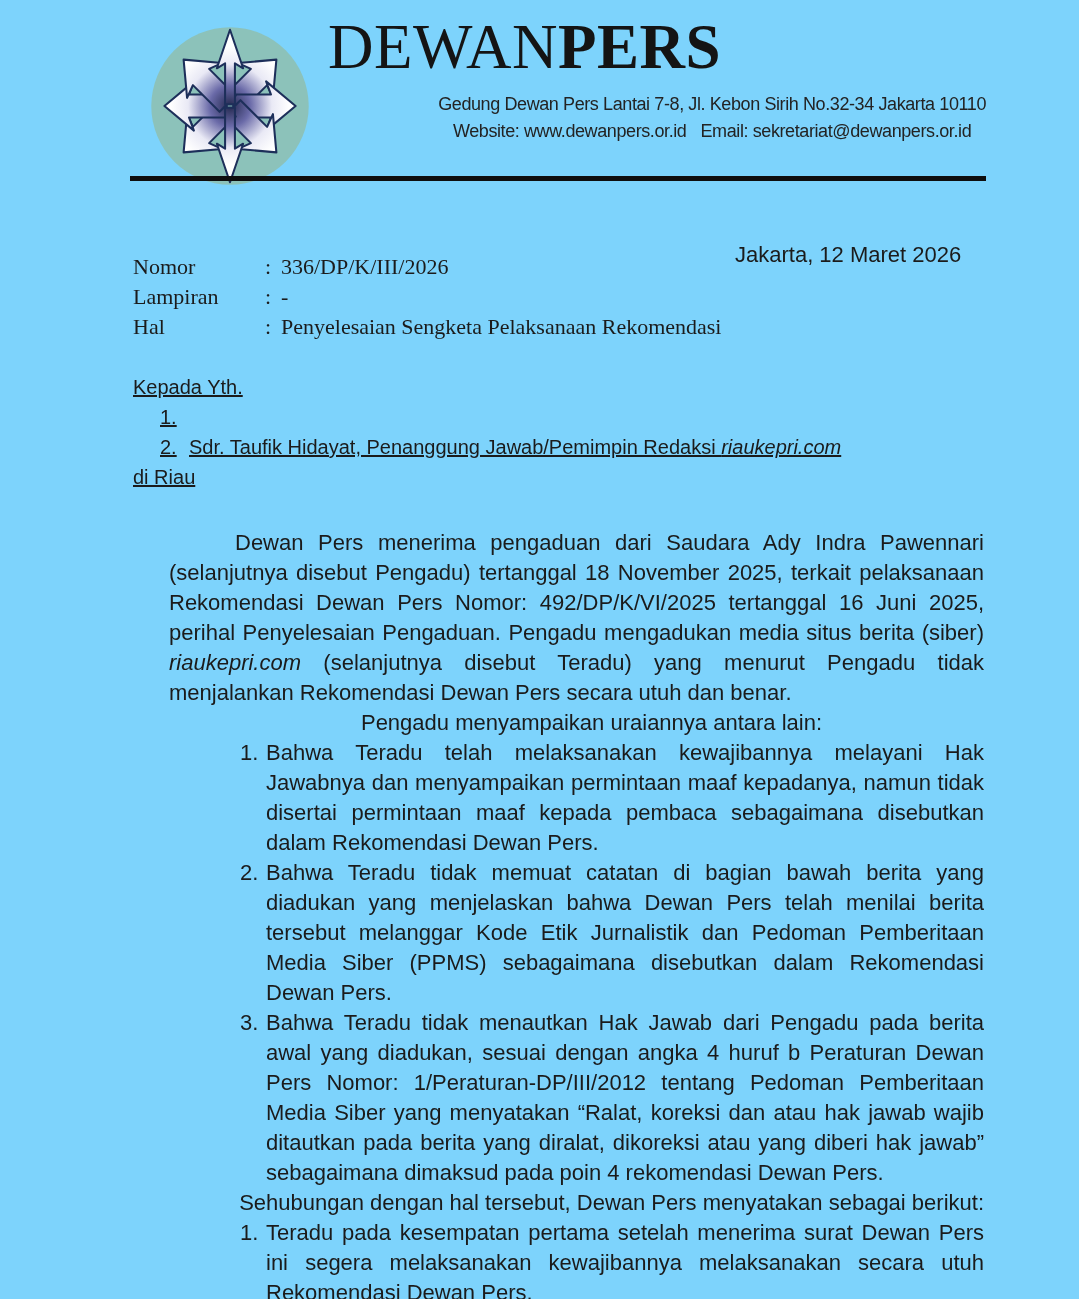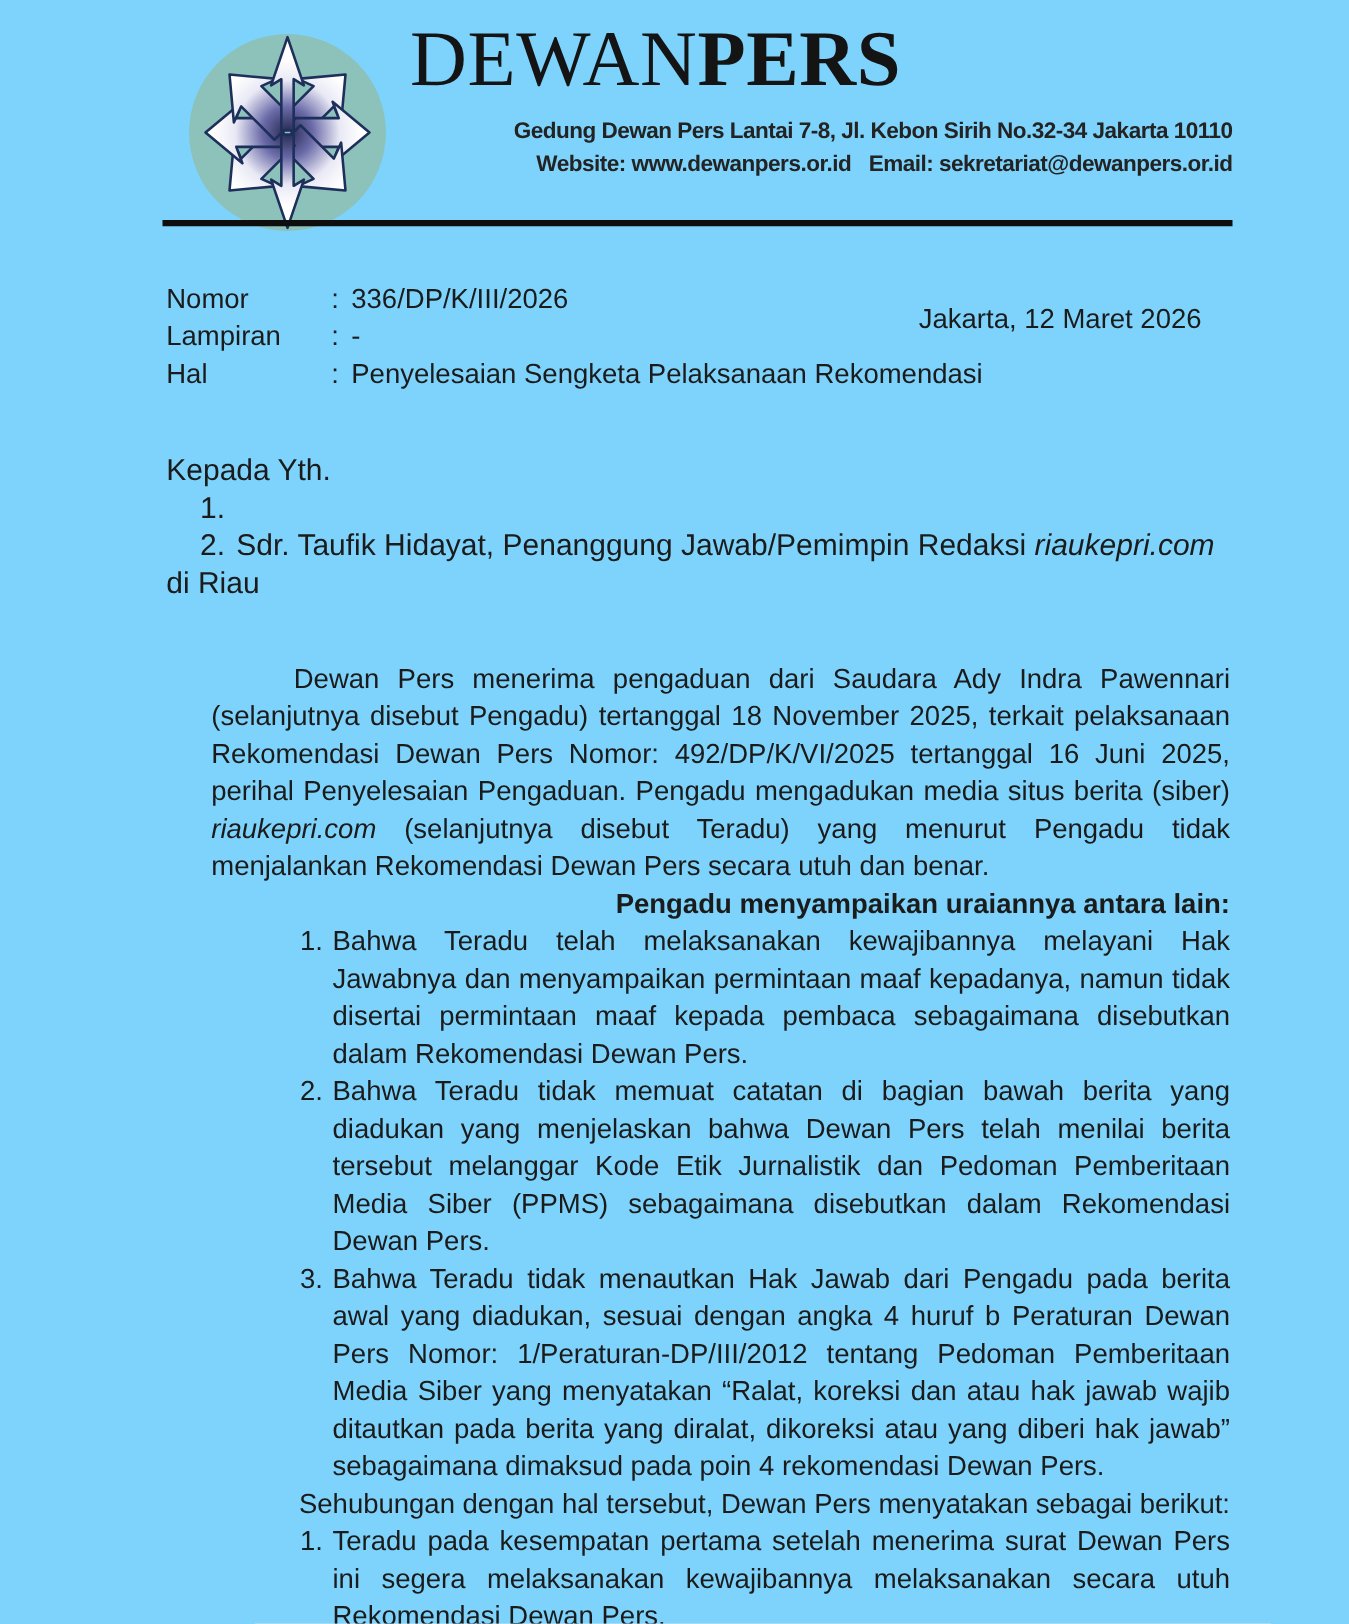--- a/index.html
+++ b/index.html
@@ -20,58 +20,58 @@
   }
   .brand {
     position:absolute; left:328px; top:16px;
     font-family:"Liberation Serif", serif;
     font-size:63px; line-height:1; letter-spacing:0.5px;
     color:#141414; white-space:nowrap;
   }
   .brand .b2 { font-weight:bold; }
   .address {
     position:absolute; right:93px; top:91px;
-    text-align:right;
-    font-size:18px; font-weight:bold; letter-spacing:-0.4px;
+    text-align:center;
+    font-size:18px; font-weight:normal; letter-spacing:-0.4px;
     line-height:27px; color:#232323;
     white-space:nowrap;
   }
   .address .email-part { margin-left:14px; }
   .rule {
     position:absolute; left:130px; right:93px; top:176px;
     height:5px; background:#0e0e0e;
   }
   
   .meta {
-    position:absolute; left:133px; top:224px;
-    font-size:22px; line-height:30px;
+    position:absolute; left:133px; top:252px;
+    font-size:22px; line-height:30px;font-family:Liberation Serif, serif;
   }
   .meta-row { display:flex; }
   .meta-label { width:132px; flex:0 0 132px; }
   .meta-colon { width:16px; flex:0 0 16px; }
   .dateline {
     position:absolute; left:735px; top:240px;
     font-size:22px; line-height:30px; white-space:nowrap;
   }
   
   .recipient {
-    position:absolute; left:133px; top:362px;
-    font-size:24px; line-height:30px;
+    position:absolute; left:133px; top:372px;
+    font-size:20px; line-height:30px;text-decoration:underline;
   }
   .recipient-item { display:flex; padding-left:27px; }
   .recipient-item .num { flex:0 0 29px; }
   .it { font-style:italic; }
   
   .letter-body {
     position:absolute; left:133px; top:528px; width:851px;
     font-size:22px; line-height:30px;
     text-align:justify;
   }
   .opening { text-indent:66px;margin-left:36px; }
-  .list-intro { text-indent:66px; text-align:right;font-weight:bold; }
+  .list-intro { text-indent:66px; text-align:center; }
   .num-item { display:flex; }
   .num-item .marker { flex:0 0 26px; margin-left:107px; }
   .num-item .item-text { flex:1; text-align:justify; }
   .statement-intro { text-indent:60px; text-align:right; }
 </style>
 </head>
 <body>
 
 <div class="page">
 

